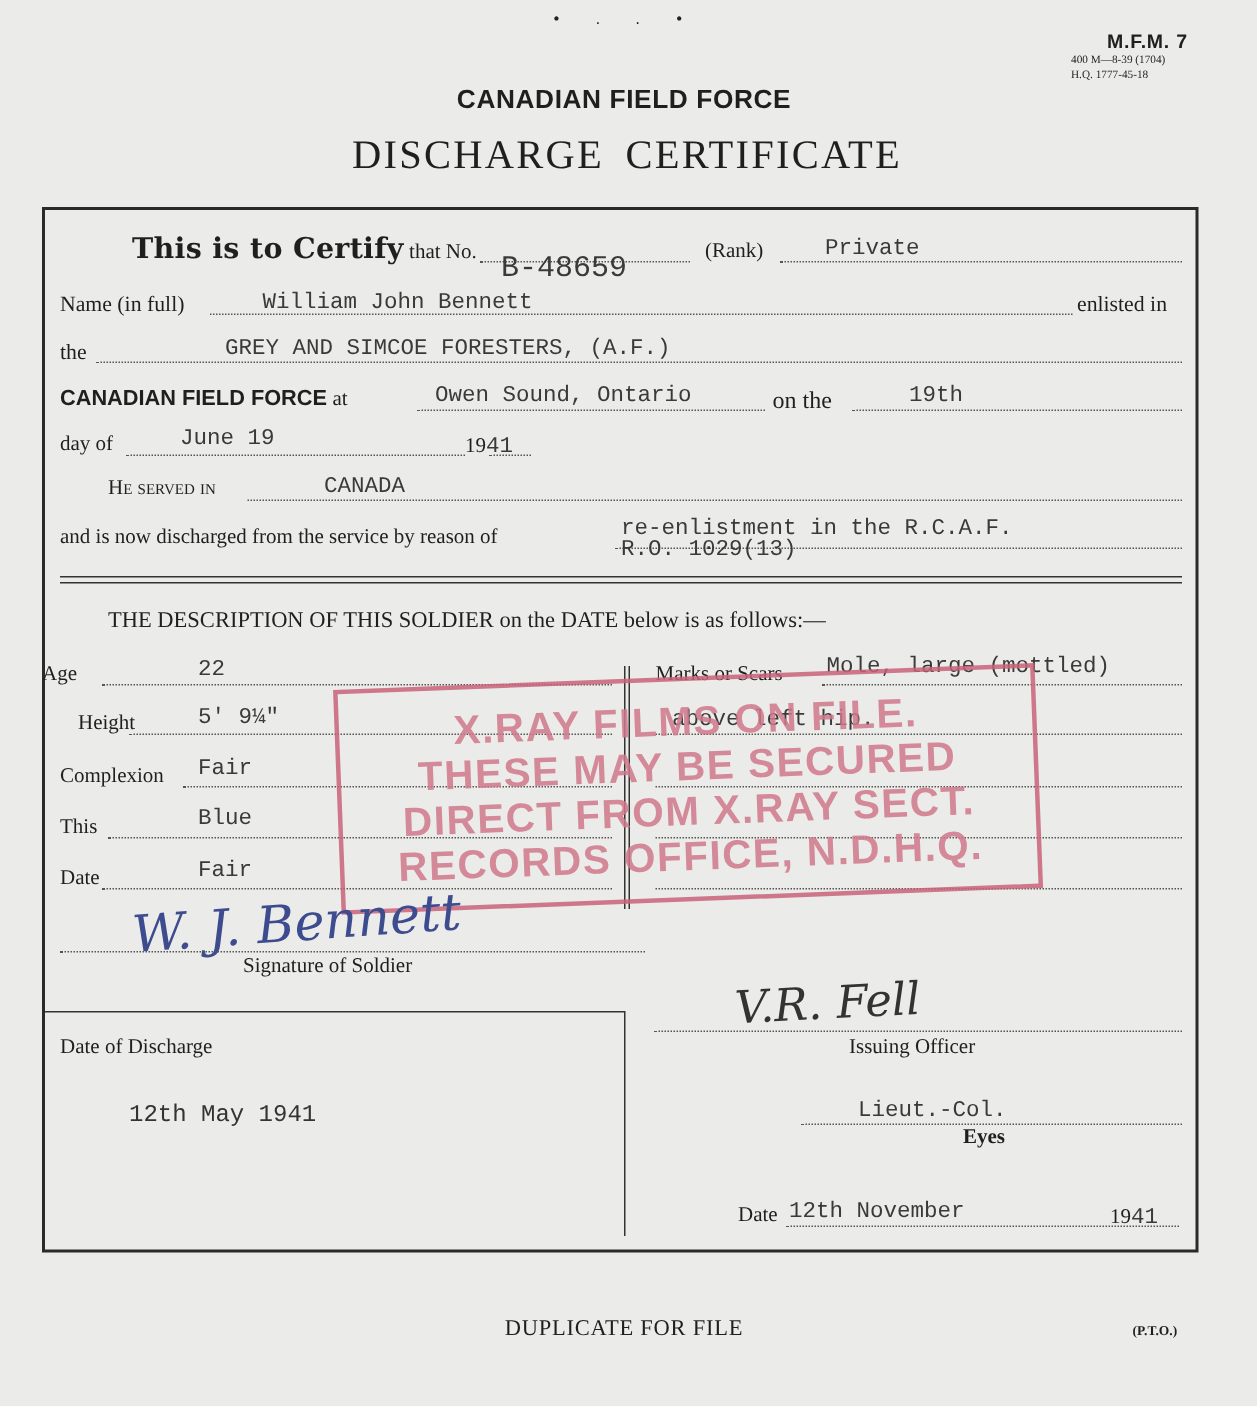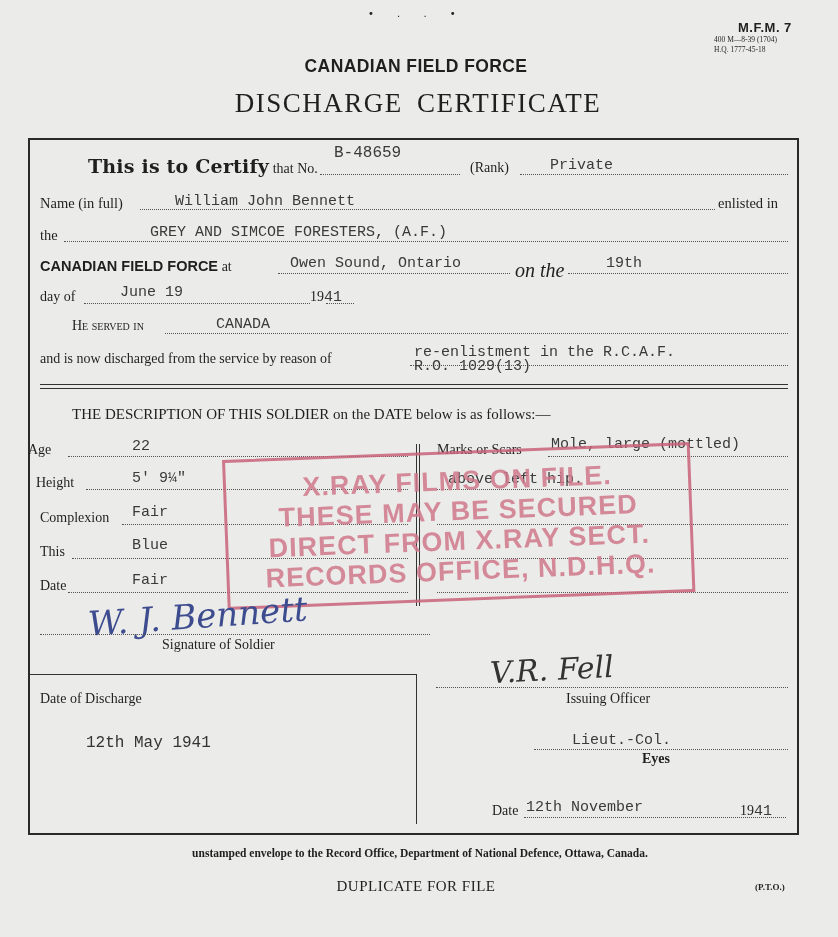--- a/index.html
+++ b/index.html
@@ -95,41 +95,41 @@
 <div class="abs title-1">CANADIAN FIELD FORCE</div>
 <div class="abs title-2">DISCHARGE CERTIFICATE</div>
 
 <div class="abs frame"></div>
 
 <div class="row" style="left:88px; top:155px;">
   <span class="gothic">This is to Certify</span>
   <span style="font-size:14px;">that No.</span>
 </div>
 <div class="dotted" style="left:320px; top:174px; width:140px;"></div>
-<div class="typed" style="left:334px; top:144px; font-size:16px;">B-48659</div>
+<div class="typed" style="left:334px; top:168px; font-size:20px;">B-48659</div>
 <div class="row" style="left:470px; top:160px; font-size:14px;">(Rank)</div>
 <div class="dotted" style="left:520px; top:174px; width:268px;"></div>
 <div class="typed" style="left:550px; top:157px;">Private</div>
 
 <div class="row" style="left:40px; top:195px;">Name (in full)</div>
 <div class="dotted" style="left:140px; top:209px; width:575px;"></div>
 <div class="typed" style="left:175px; top:193px;">William John Bennett</div>
 <div class="row" style="left:718px; top:195px;">enlisted in</div>
 
 <div class="row" style="left:40px; top:227px;">the</div>
 <div class="dotted" style="left:64px; top:241px; width:724px;"></div>
 <div class="typed" style="left:150px; top:224px;">GREY AND SIMCOE FORESTERS, (A.F.)</div>
 
 <div class="row" style="left:40px; top:258px;">
   <span class="bold-sans">CANADIAN FIELD FORCE</span>
   <span style="font-size:14px;">at</span>
 </div>
 <div class="dotted" style="left:278px; top:273px; width:232px;"></div>
 <div class="typed" style="left:290px; top:255px;">Owen Sound, Ontario</div>
-<div class="row" style="left:515px; top:259px; font-size:20px;font-style:italic;">on the</div>
+<div class="row" style="left:515px; top:259px; font-size:16px;">on the</div>
 <div class="dotted" style="left:568px; top:273px; width:220px;"></div>
 <div class="typed" style="left:606px; top:255px;">19th</div>
 
 <div class="row" style="left:40px; top:289px; font-size:14px;">day of</div>
 <div class="dotted" style="left:84px; top:303px; width:226px;"></div>
 <div class="typed" style="left:120px; top:284px;">June 19</div>
 <div class="row" style="left:310px; top:289px; font-size:14px;">
   <span>19</span><span class="typed" style="position:static;">41</span>
 </div>
 <div class="dotted" style="left:326px; top:303px; width:28px;"></div>
@@ -147,21 +147,21 @@
 
 <div class="hline" style="left:40px; top:384px; width:748px;"></div>
 <div class="hline" style="left:40px; top:388px; width:748px;"></div>
 
 <div class="row" style="left:72px; top:406px; font-size:15px;">THE DESCRIPTION OF THIS SOLDIER on the DATE below is as follows:—</div>
 
 <div class="row" style="left:28px; top:442px; font-size:14px;">Age</div>
 <div class="dotted" style="left:68px; top:456px; width:340px;"></div>
 <div class="typed" style="left:132px; top:438px;text-align:right;">22</div>
 
-<div class="row" style="left:36px; top:475px; font-size:14px;">Height</div>
+<div class="row" style="left:52px; top:475px; font-size:14px;">Height</div>
 <div class="dotted" style="left:86px; top:489px; width:322px;"></div>
 <div class="typed" style="left:132px; top:470px;">5' 9¼"</div>
 
 <div class="row" style="left:40px; top:510px; font-size:14px;">Complexion</div>
 <div class="dotted" style="left:122px; top:524px; width:286px;"></div>
 <div class="typed" style="left:132px; top:504px;">Fair</div>
 
 <div class="row" style="left:40px; top:544px; font-size:14px;">This</div>
 <div class="dotted" style="left:72px; top:558px; width:336px;"></div>
 <div class="typed" style="left:132px; top:537px;">Blue</div>
@@ -207,16 +207,15 @@
 <div class="row" style="left:642px; top:751px; font-size:14px; font-weight:bold;">Eyes</div>
 
 <div class="row" style="left:492px; top:803px; font-size:14px;">Date</div>
 <div class="typed" style="left:526px; top:799px;">12th November</div>
 <div class="dotted" style="left:524px; top:817px; width:262px;"></div>
 <div class="row" style="left:740px; top:803px; font-size:14px;">
   <span>19</span><span class="typed" style="position:static;">41</span>
 </div>
 
 <div class="abs footnote">
-  <div>unstamped envelope to the Record Office, Department of National Defence, Ottawa, Canada.</div>
 </div>
 <div class="abs dup">DUPLICATE FOR FILE</div>
 <div class="abs pto">(P.T.O.)</div>
 
 </body></html>

